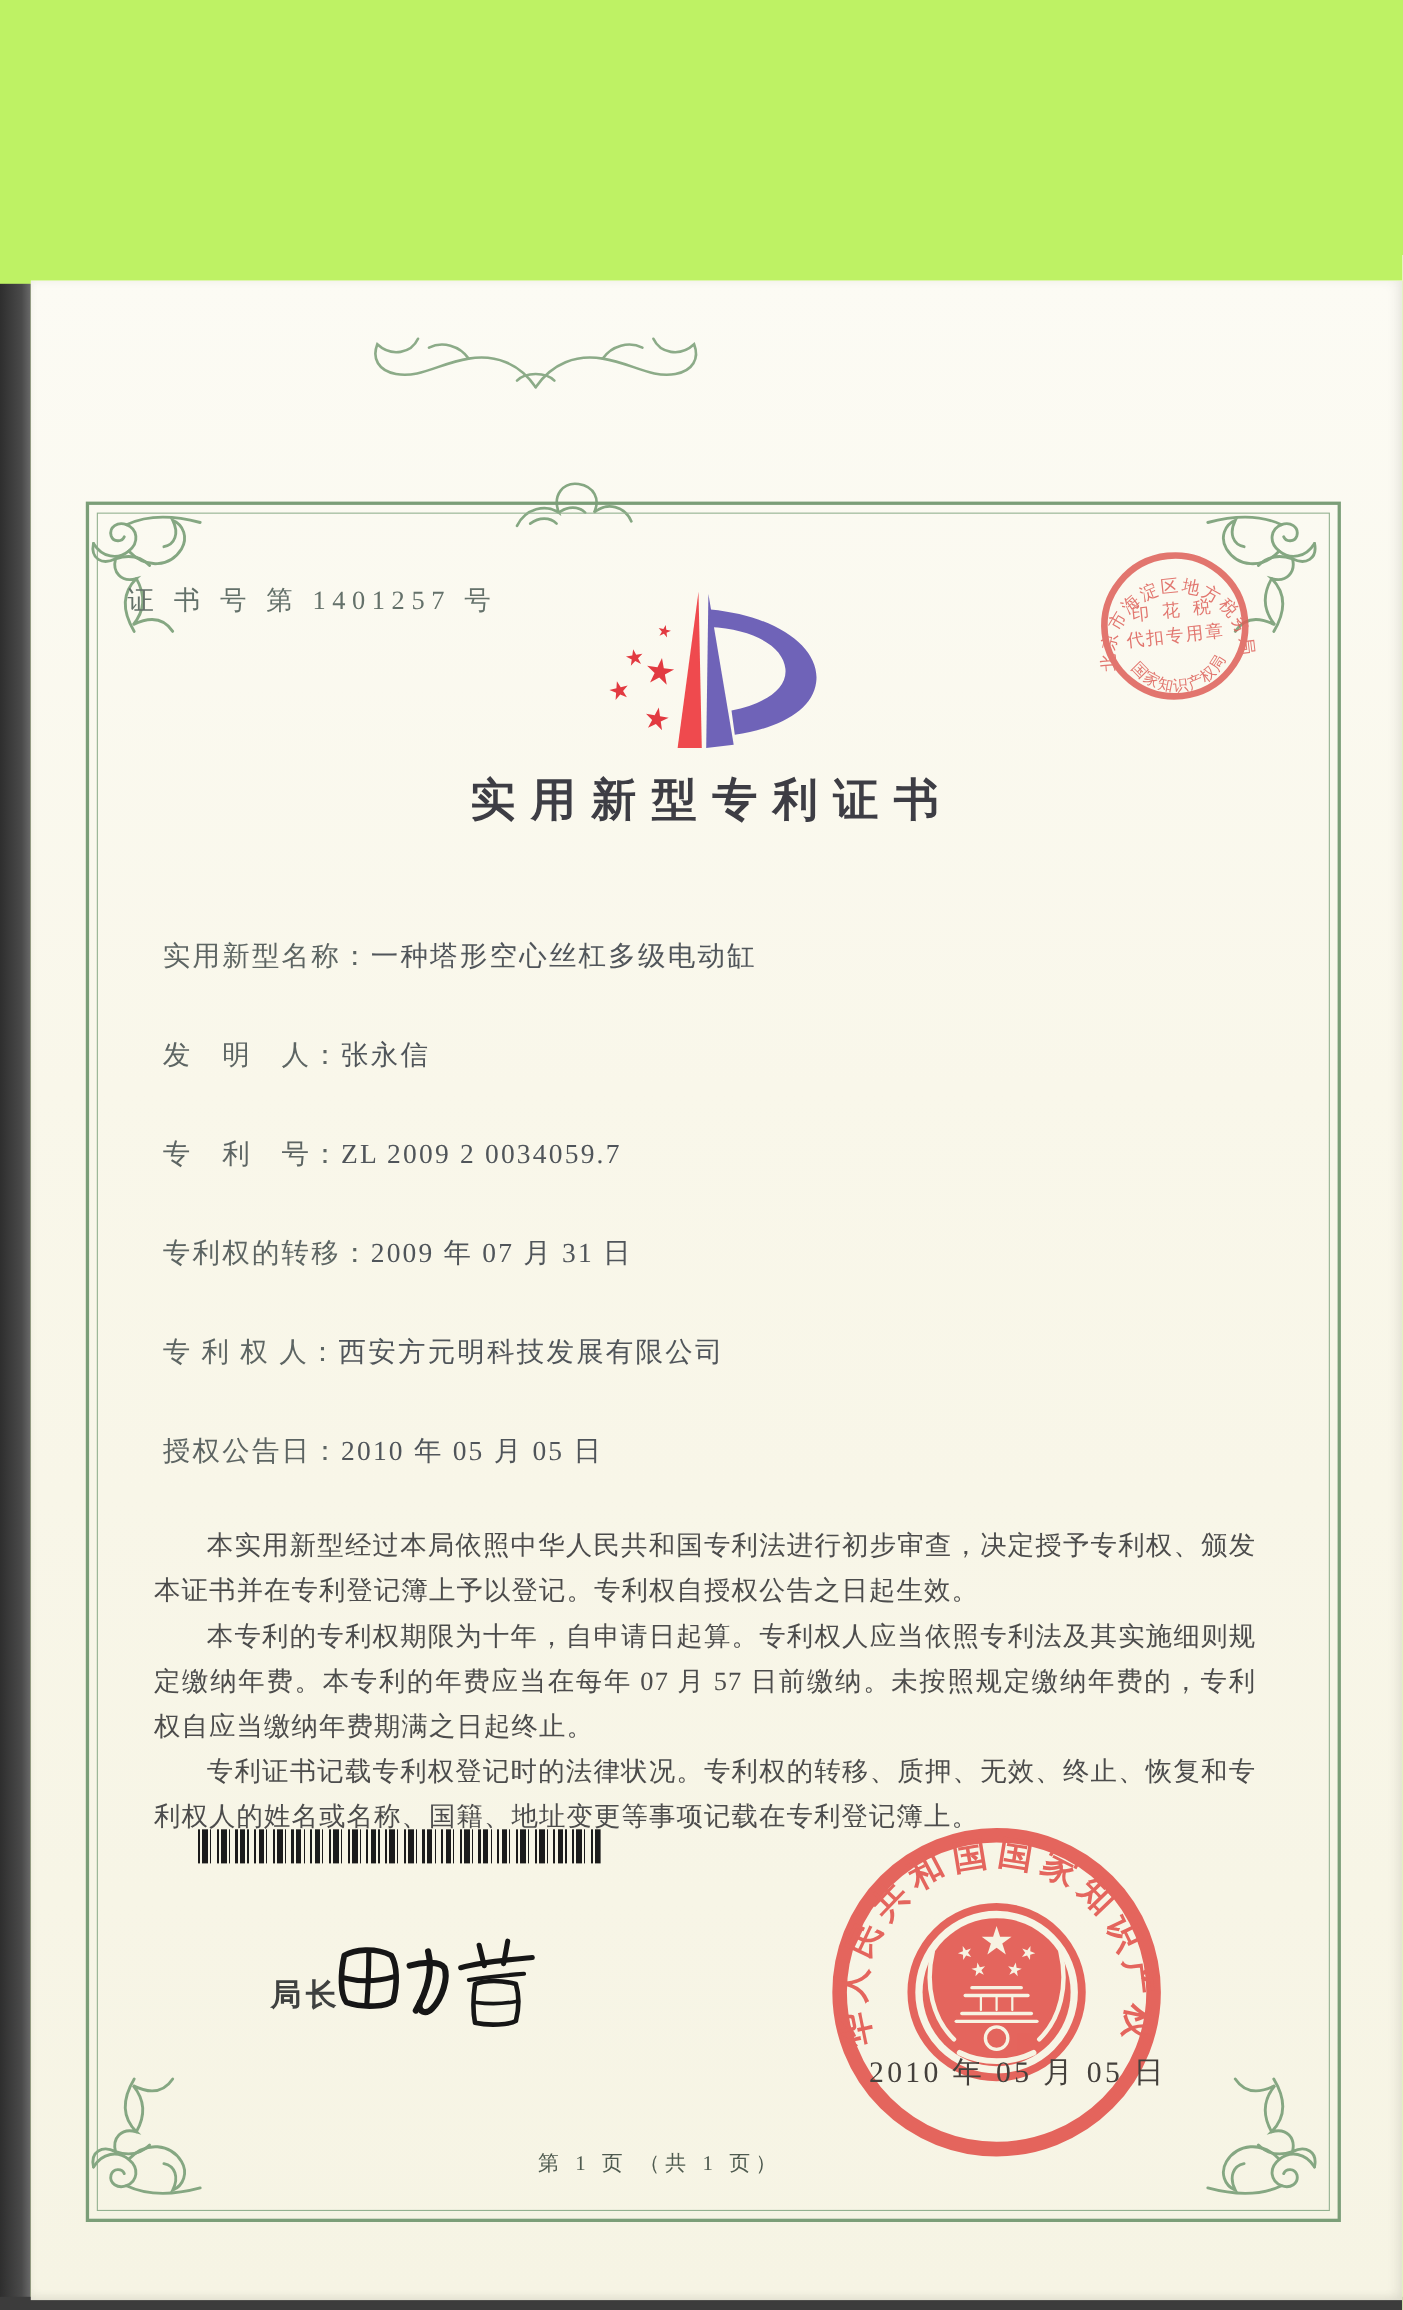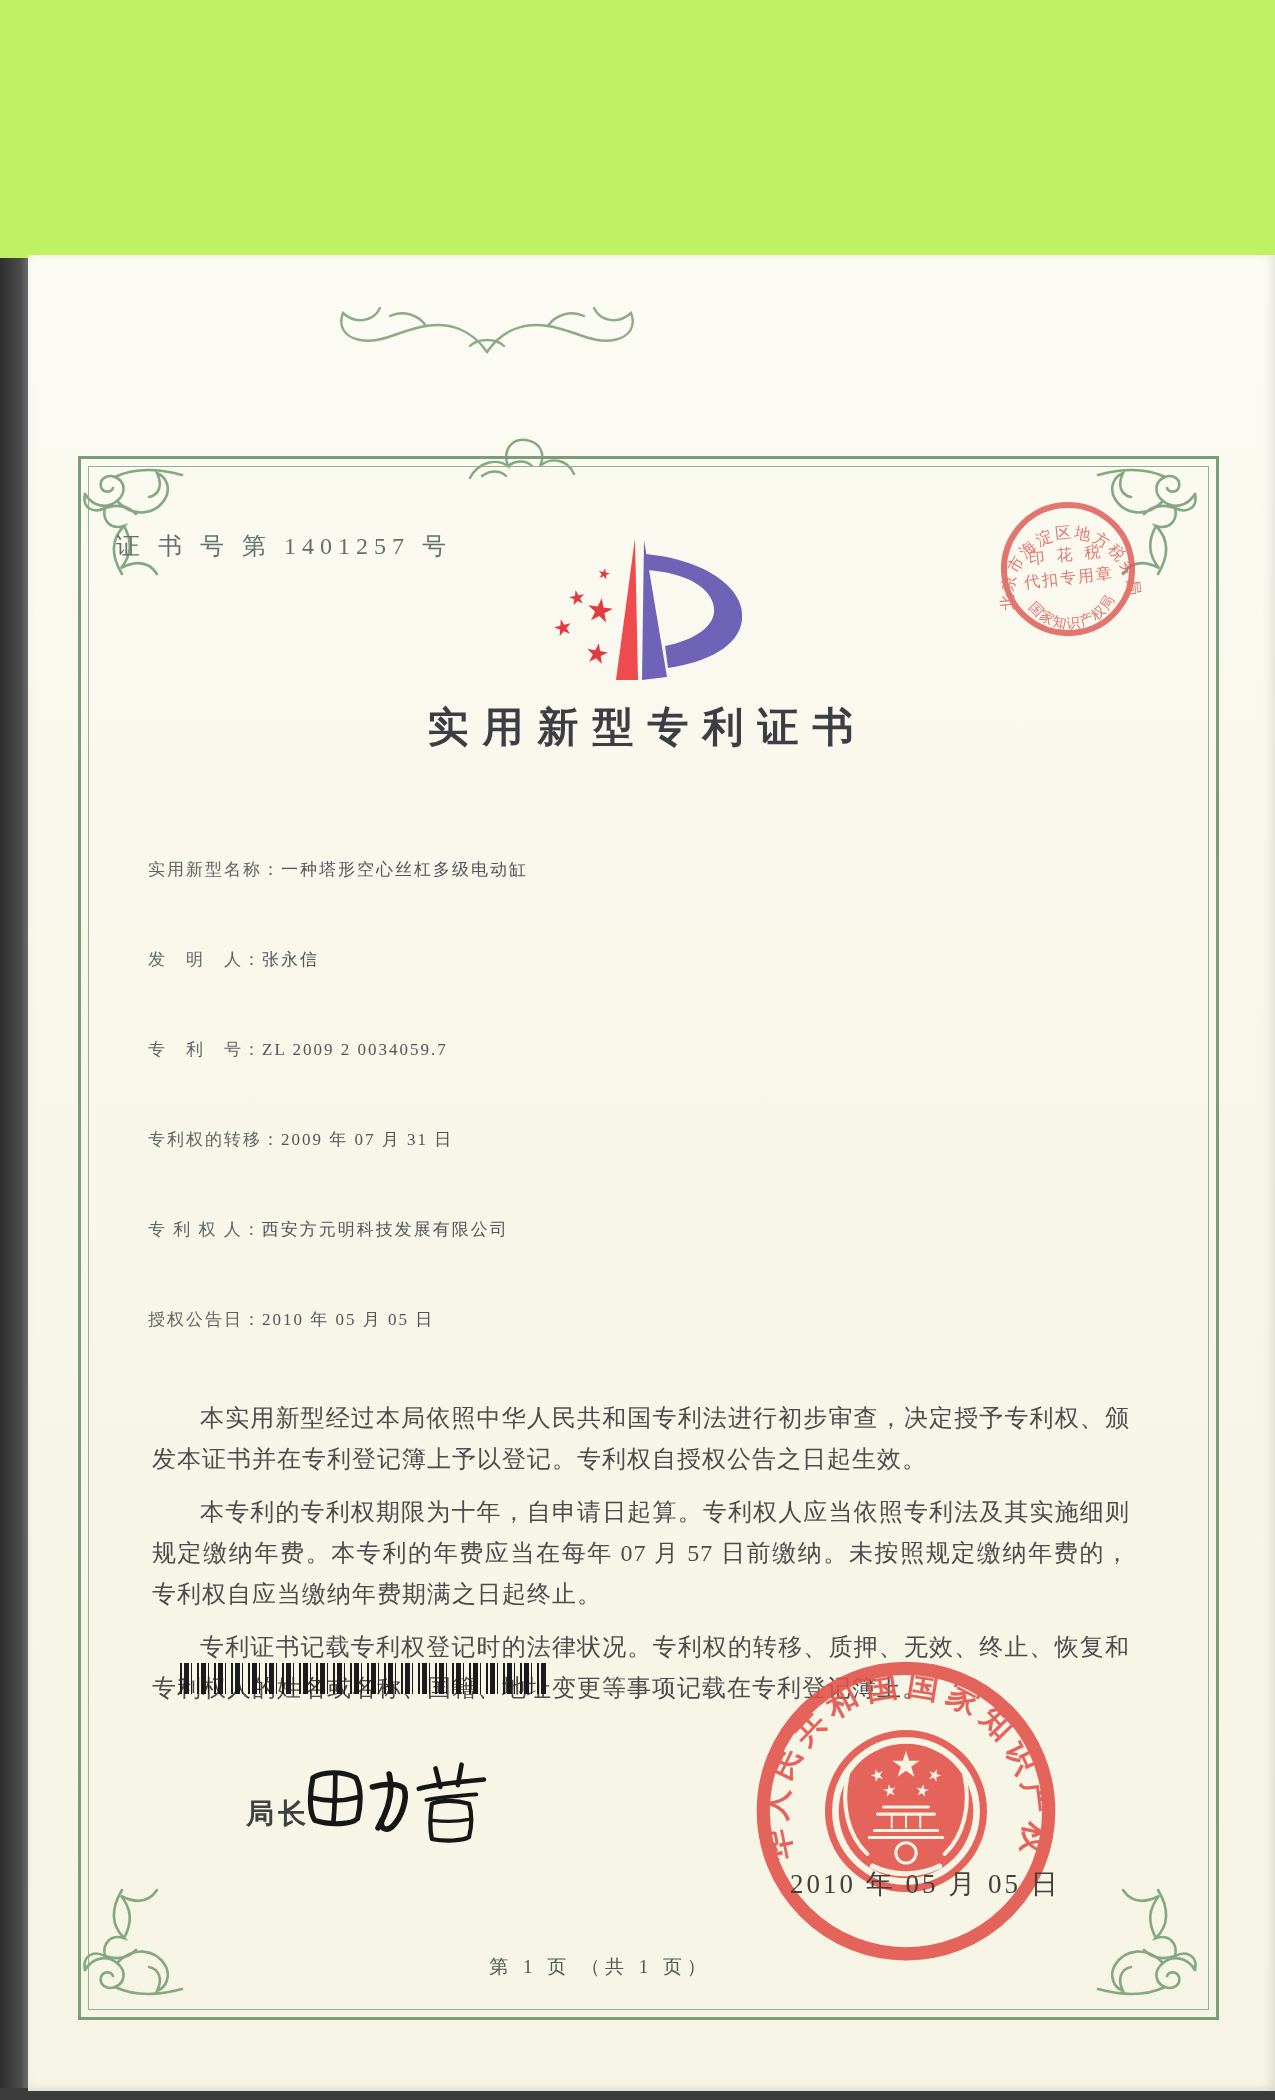--- a/index.html
+++ b/index.html
@@ -25,27 +25,27 @@
   .ornament{position:absolute;pointer-events:none;}
   
   .cert-no{position:absolute;left:116px;top:530px;font-size:24px;letter-spacing:6px;color:#64716a;}
   
   .logo{position:absolute;left:520px;top:510px;}
   
   .title{position:absolute;left:80px;top:700px;width:1135px;text-align:center;
     font-size:41px;font-weight:600;letter-spacing:14px;color:#3d3d44;}
   
   .fields{position:absolute;left:148px;top:852px;width:980px;}
-  .field-row{height:36px;line-height:36px;margin-bottom:54px;font-size:17px;color:#585d5c;letter-spacing:2px;}
+  .field-row{height:36px;line-height:36px;margin-bottom:54px;font-size:25px;color:#585d5c;letter-spacing:2px;}
   .field-label{color:#5d6563;}
   .field-value{color:#50555a;}
   
   .paras{position:absolute;left:140px;top:1386px;width:1002px;font-size:24px;
     line-height:41px;color:#4c4c4c;letter-spacing:1px;text-align:justify;}
-  .paras p{margin:12px;text-indent:2em;}
+  .paras p{margin:0;text-indent:2em;}
   
   .barcode{position:absolute;left:180px;top:1663px;width:366px;height:31px;
     background-image:repeating-linear-gradient(90deg,
       #1b1b1b 0px,#1b1b1b 2px,rgba(0,0,0,0) 2px,rgba(0,0,0,0) 4px,
       #1b1b1b 4px,#1b1b1b 9px,rgba(0,0,0,0) 9px,rgba(0,0,0,0) 11px,
       #1b1b1b 11px,#1b1b1b 12px,rgba(0,0,0,0) 12px,rgba(0,0,0,0) 17px);}
   
   .director-label{position:absolute;left:246px;top:1795px;font-size:28px;color:#3f4140;letter-spacing:4px;font-weight:bold;}
   .signature{position:absolute;left:300px;top:1746px;}
   .sig-hidden{position:absolute;width:1px;height:1px;overflow:hidden;clip:rect(0 0 0 0);white-space:nowrap;}

